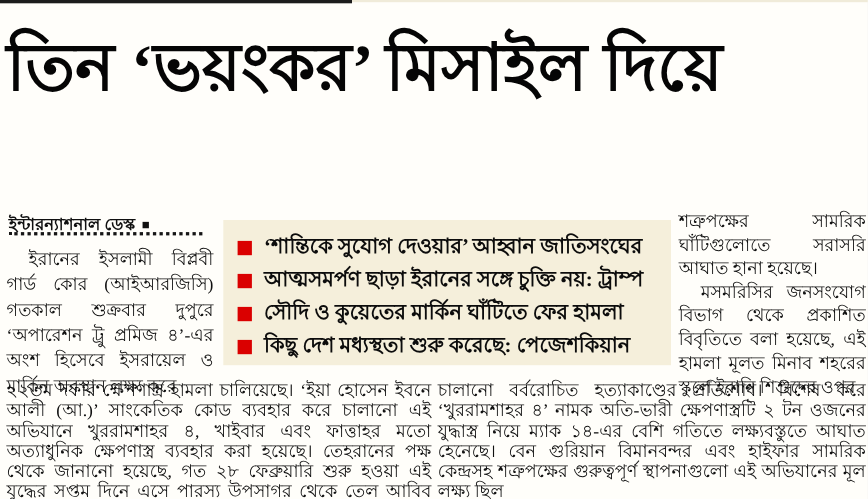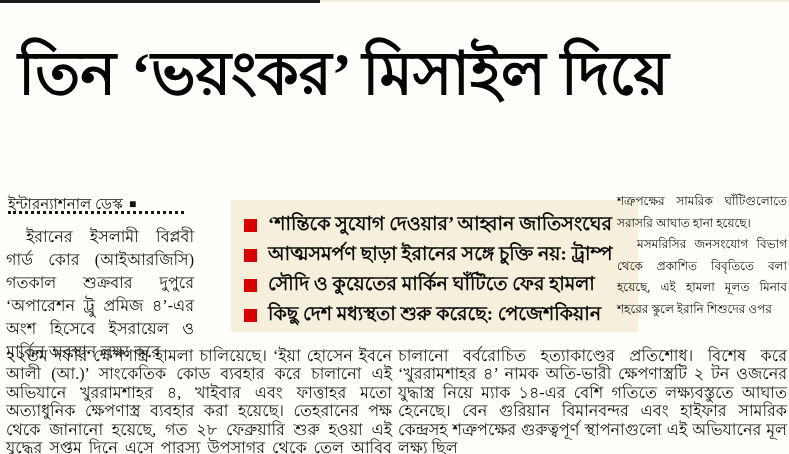--- a/index.html
+++ b/index.html
@@ -8,48 +8,47 @@
     width:789px;height:454px;
     background:#fffefa;
     overflow:hidden;
     color:#101010;
     font-family:"Liberation Serif","DejaVu Serif",serif;
   }
   .top-rule-light{position:absolute;top:0;left:0;width:789px;height:2px;background:#f0ebd9;}
   .top-rule-dark{position:absolute;top:0;left:0;width:320px;height:3px;background:#1c1c1c;}
 
   .headline{
-    position:absolute;left:6px;top:18px;margin:12px;
+    position:absolute;left:6px;top:18px;margin:0;
     font-size:60px;line-height:88px;font-weight:700;
     letter-spacing:0;color:#050505;
   }
   .hl-line{display:block;white-space:nowrap;}
 
   .byline{
     position:absolute;left:8px;top:192px;
-    font-size:15px;font-weight:400;white-space:nowrap;
+    font-size:15px;font-weight:700;white-space:nowrap;
   }
   .byline-square{font-size:12px;position:relative;top:-1px;margin-left:6px;}
   .dotted-sep{
     position:absolute;left:8px;top:211px;width:176px;height:0;
     border-bottom:3px dotted #161616;
   }
 
   .col{position:absolute;text-align:justify;}
   .col p{margin:0;padding:0;}
   .indent{text-indent:20px;}
 
   .col-left{left:6px;top:225px;width:188px;font-size:16px;line-height:23px;}
-  .col-right{left:617px;top:191px;width:170px;font-size:12px;line-height:21.5px;}
+  .col-right{left:617px;top:191px;width:170px;font-size:16px;line-height:21.5px;}
 
   .highlight-box{
     position:absolute;left:203px;top:200px;width:407px;height:132px;
     background:#f5efdb;box-sizing:border-box;
     padding:10px 12px 0 13px;
-    margin-left:28px;
   }
   .hl-item{
     display:flex;align-items:center;gap:11px;height:30px;
     font-size:19px;font-weight:700;white-space:nowrap;color:#0c0c0c;
   }
   .sq{width:13px;height:13px;background:#da0000;flex:0 0 13px;}
 
   .col-bottom-left{left:6px;top:347px;width:386px;font-size:16px;line-height:18.4px;}
   .col-bottom-right{left:398px;top:347px;width:389px;font-size:16px;line-height:18.4px;}
 </style>

